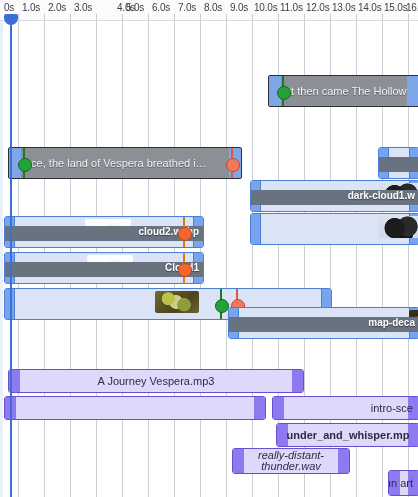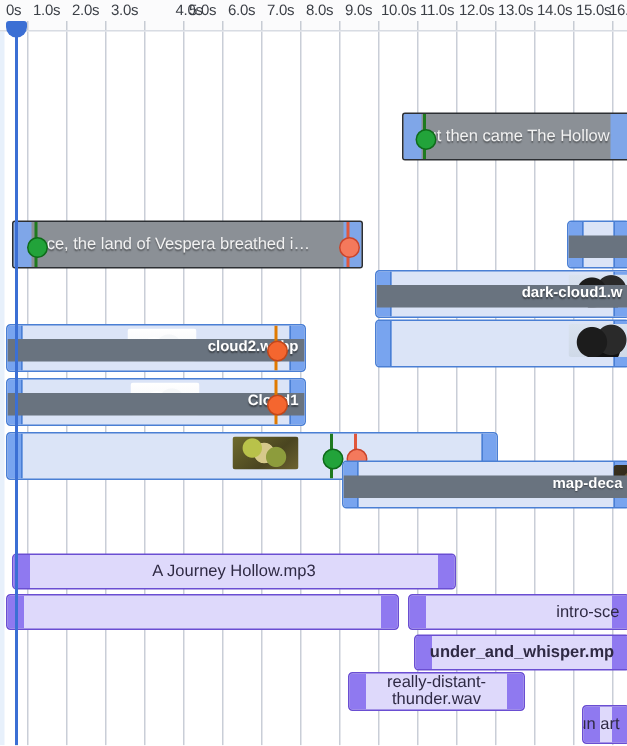--- a/index.html
+++ b/index.html
@@ -324,42 +324,42 @@
           <div class="thumb mapdecay" style="left: 180px; top: 2px; width: 30px; height: 22px;"></div>
           <div class="labelband">
             <span class="labeltxt">map-deca</span>
           </div>
         </div>
       </div>
       <div class="track" style="top: 369px; height: 24px;">
         <div class="clip aclip" style="left: 8px; width: 296px; top: 0px; height: 24px;">
           <div class="ahandle-l"></div>
           <div class="ahandle-r"></div>
-          <div class="atxt">A Journey Hollow.mp3</div>
+          <div class="atxt">A Journey Vespera.mp3</div>
         </div>
       </div>
       <div class="track" style="top: 396px; height: 24px;">
         <div class="clip aclip" style="left: 4px; width: 262px; top: 0px; height: 24px;">
           <div class="ahandle-l"></div>
           <div class="ahandle-r"></div>
         </div>
         <div class="clip aclip" style="left: 272px; width: 148px; top: 0px; height: 24px;">
           <div class="ahandle-l"></div>
           <div class="ahandle-r"></div>
           <div class="atxt right">intro-sce</div>
         </div>
       </div>
       <div class="track" style="top: 423px; height: 24px; font-weight: bold;">
         <div class="clip aclip" style="left: 276px; width: 144px; top: 0px; height: 24px;">
           <div class="ahandle-l"></div>
           <div class="ahandle-r"></div>
           <div class="atxt">under_and_whisper.mp</div>
         </div>
       </div>
-      <div class="track" style="top: 448px; height: 26px;">
+      <div class="track" style="top: 448px; height: 26px; font-style: italic;">
         <div class="clip aclip" style="left: 232px; width: 118px; top: 0px; height: 26px;">
           <div class="ahandle-l"></div>
           <div class="ahandle-r"></div>
           <div class="atxt">really-distant-
 thunder.wav</div>
         </div>
       </div>
       <div class="track" style="top: 470px; height: 26px;">
         <div class="clip aclip" style="left: 388px; width: 32px; top: 0px; height: 26px;">
           <div class="ahandle-l"></div>

